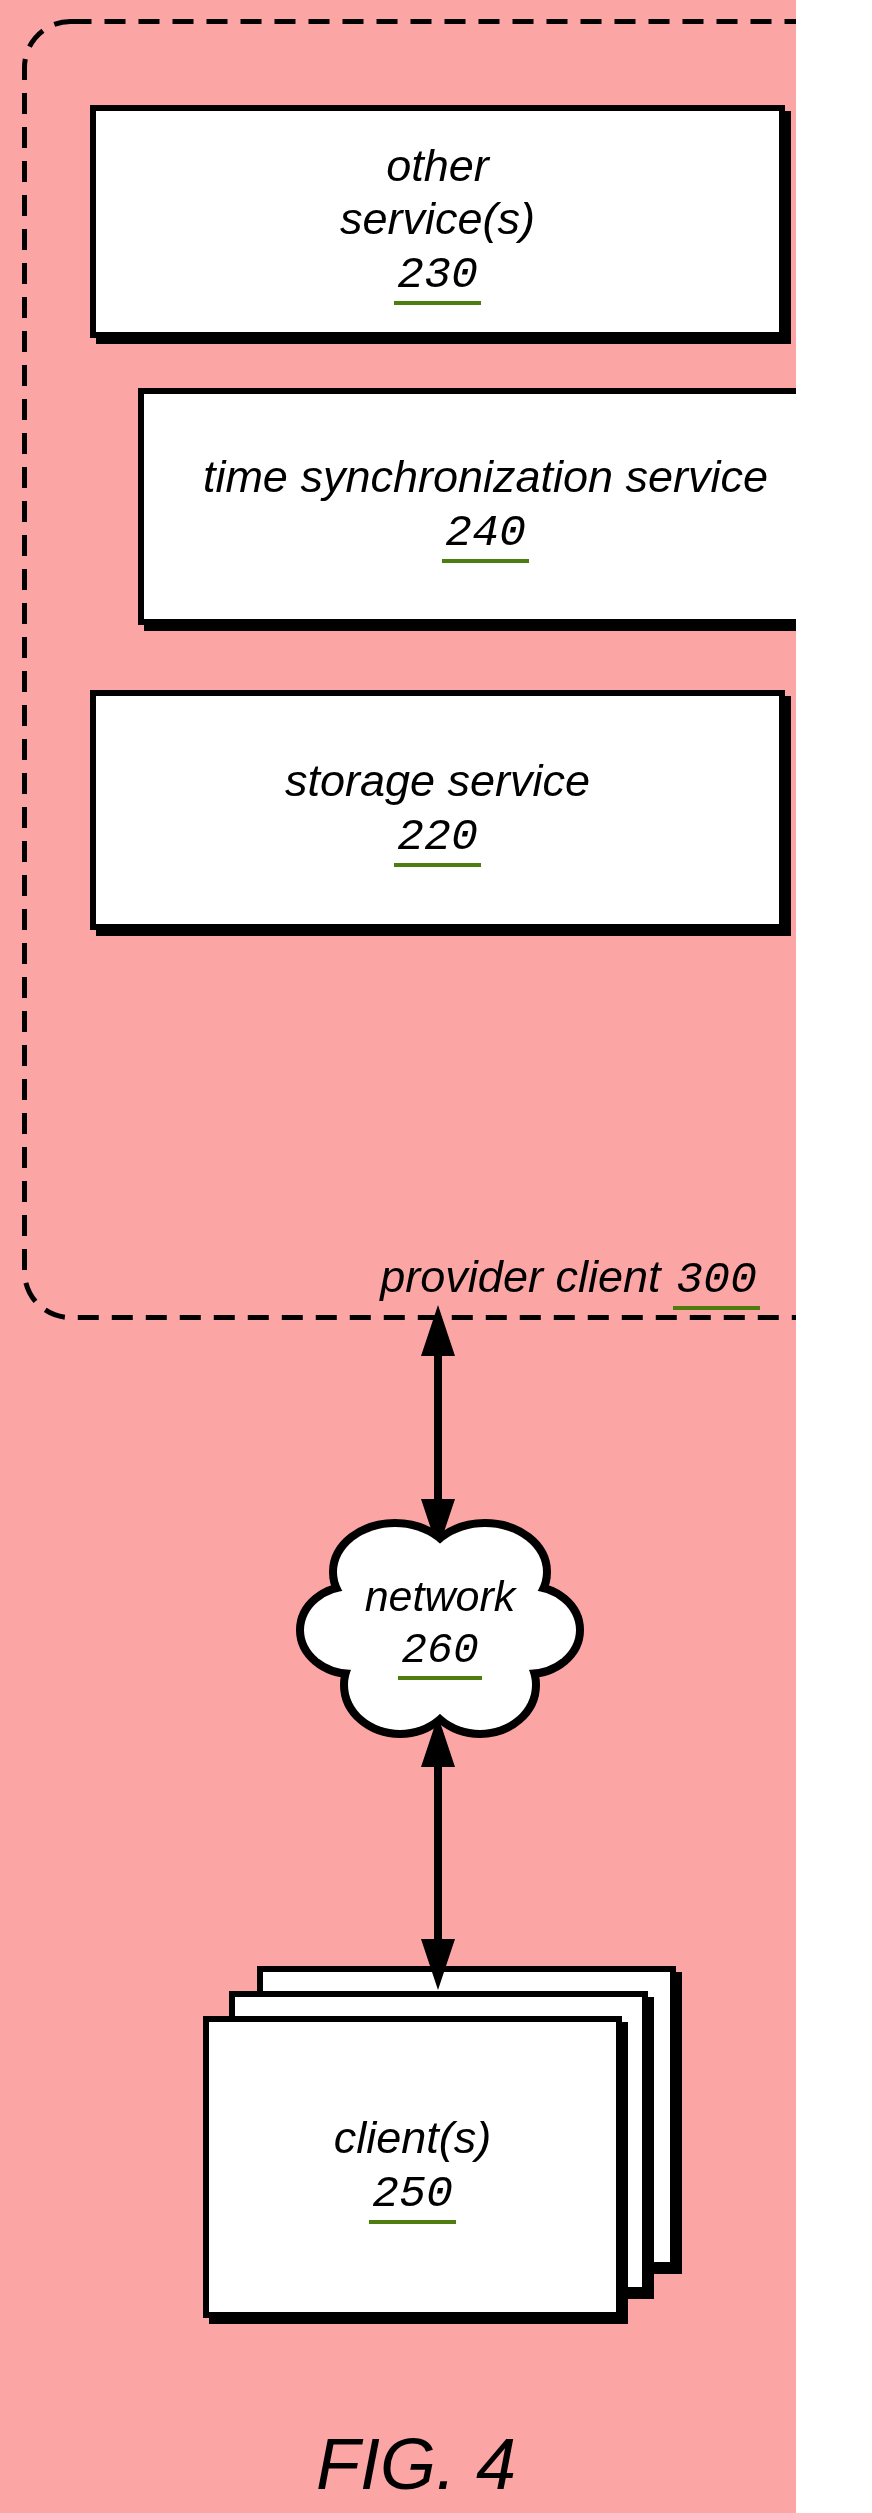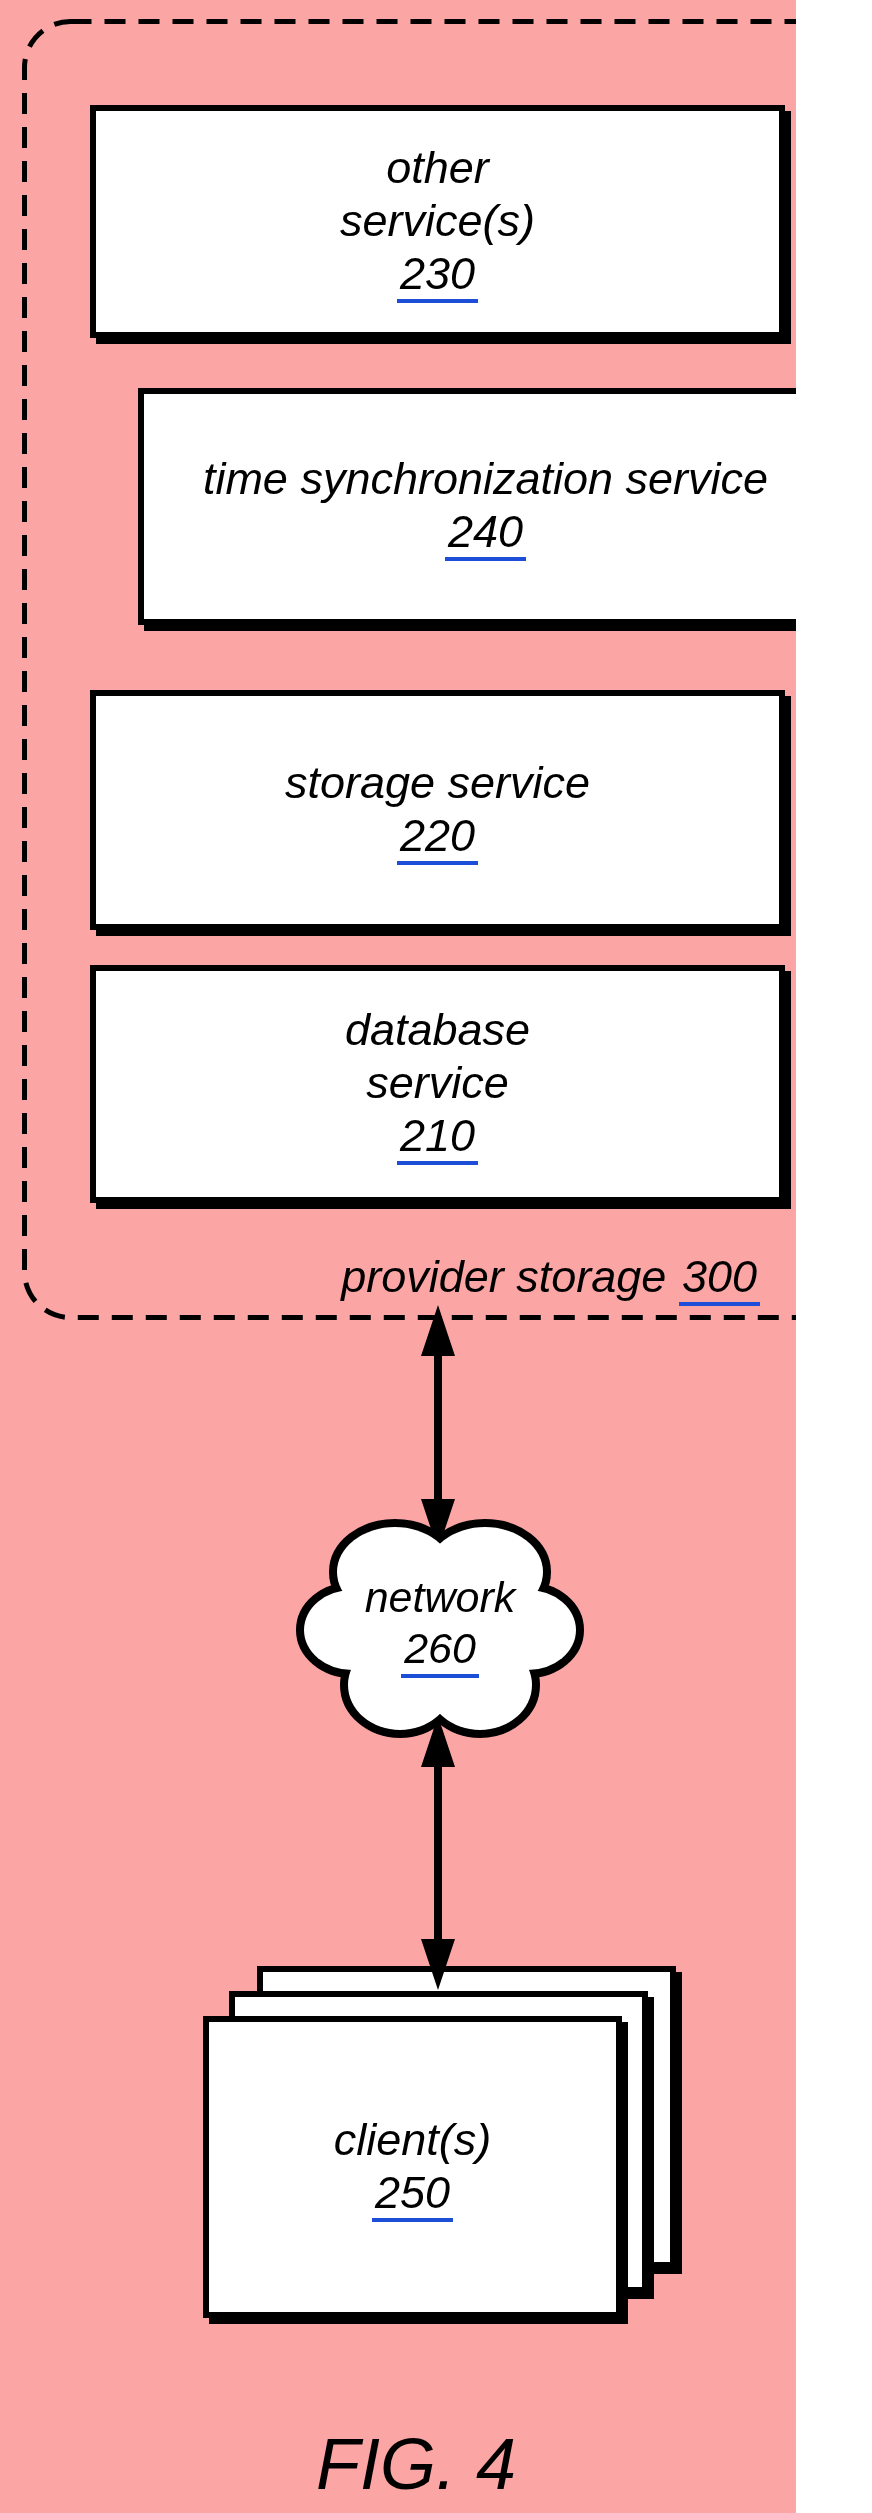--- a/index.html
+++ b/index.html
@@ -29,23 +29,24 @@
     z-index:1;
   }
   .lbl{
     font-style:italic;
     font-size:45px;
     line-height:53px;
     white-space:nowrap;
   }
   .ref-underline{
     display:inline-block;
-    border-bottom:4px solid #1d4ed8;
+    border-bottom:4px solid #4d7c0f;
     padding:0 3px 1px 3px;
     line-height:49px;
+    font-family:Liberation Mono, monospace;
   }
   .client-card{
     position:absolute;
     width:419px;height:302px;
     box-sizing:border-box;
     border:6px solid #000;
     background:#fff;
     box-shadow:6px 6px 0 0 #000;
   }
   .client-card.front{
@@ -94,30 +95,23 @@
     </div>
   </div>
 
   <div class="service-box" style="top:690px;height:240px;">
     <div class="lbl">storage service</div>
     <div class="lbl">
       <span class="ref-underline">220</span>
     </div>
   </div>
 
-  <div class="service-box" style="top:965px;height:238px;">
-    <div class="lbl">database</div>
-    <div class="lbl">service</div>
-    <div class="lbl">
-      <span class="ref-underline">210</span>
-    </div>
-  </div>
 
   <div class="provider-label">
-    <span>provider storage</span>
+    <span>provider client</span>
     <span> </span>
     <span class="ref-underline">300</span>
   </div>
 
   <div class="client-card" style="left:257px;top:1966px;"></div>
   <div class="client-card" style="left:229px;top:1991px;"></div>
   <div class="client-card front" style="left:203px;top:2016px;">
     <div class="lbl">client(s)</div>
     <div class="lbl">
       <span class="ref-underline">250</span>

